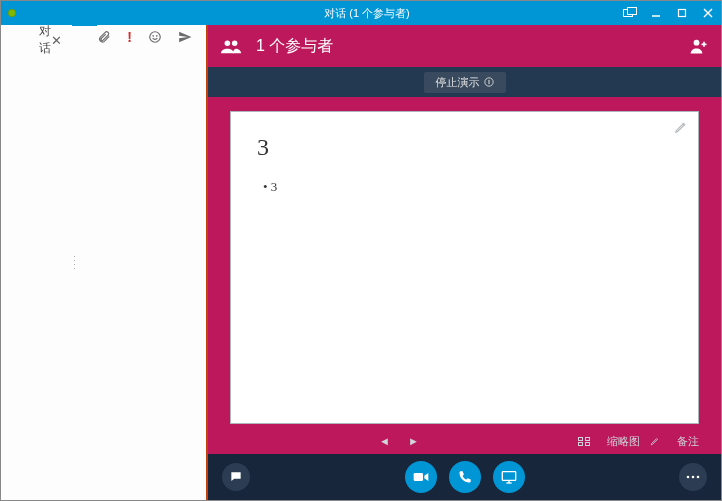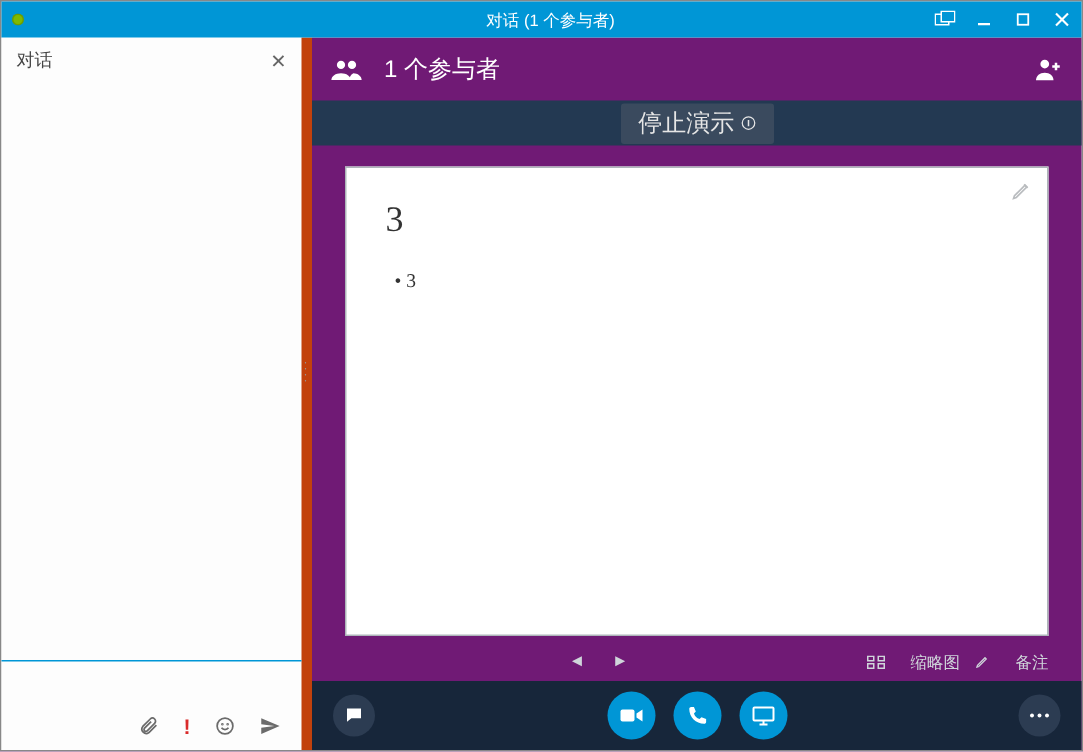--- a/index.html
+++ b/index.html
@@ -9,38 +9,38 @@
   .titlebar { height: 24px; background: #0096d6; color: #fff; display: flex; align-items: center; font-size: 11px; position: relative; }
   .titlebar .status { width: 22px; display: flex; align-items: center; justify-content: center; }
   .titlebar .status-dot { width: 8px; height: 8px; border-radius: 50%; background: #7fba00; border: 1px solid rgba(0,0,0,.15); }
   .titlebar .title-center { position: absolute; left: 12px; right: 0; text-align: center; pointer-events: none; }
   .titlebar .win-controls { margin-left: auto; display: flex; align-items: center; height: 100%; }
   .titlebar .win-btn { width: 26px; height: 100%; display: flex; align-items: center; justify-content: center; cursor: pointer; }
   .titlebar svg { display: block; }
   
   .body { flex: 1; display: flex; min-height: 0; }
   
-  .conv-panel { width: 207px; background: #fdfdfd; display: flex; flex-direction: column; border-right: 7px solid #c2410c; }
+  .conv-panel { width: 207px; background: #fdfdfd; display: flex; flex-direction: row; border-right: 2px solid #c2410c; padding-left: 28px; }
   .conv-header { height: 30px; display: flex; align-items: center; padding: 0 10px; font-size: 12px; color: #444; }
   .conv-header .close-conv { margin-left: auto; color: #666; font-size: 13px; cursor: pointer; line-height: 1; }
   .conv-middle { flex: 1; position: relative; }
   .conv-middle .dots { position: absolute; right: -4px; top: 50%; transform: translateY(-50%); color: #999; font-size: 8px; line-height: 4px; letter-spacing: 0; }
   .conv-input-wrap { border-top: 1px solid #0096d6; height: 32px; display: flex; align-items: center; padding: 0 8px; }
   .conv-input { border: none; outline: none; width: 100%; font-size: 13px; color: #333; background: transparent; }
   .conv-toolbar { height: 28px; display: flex; align-items: center; justify-content: flex-end; gap: 16px; padding: 0 14px 4px 0; }
   .conv-toolbar .tb-icon { color: #6b6b6b; cursor: pointer; display: flex; }
   .conv-toolbar .tb-icon.red { color: #d92b2b; font-weight: bold; font-size: 14px; }
   
-  .stage { flex: 1; background: #701a75; display: flex; flex-direction: column; min-width: 0; }
+  .stage { flex: 1; background: #be185d; display: flex; flex-direction: column; min-width: 0; }
   .stage-header { height: 42px; display: flex; align-items: center; padding: 0 12px; color: #fff; }
   .stage-header .participants-icon { margin-right: 14px; display: flex; }
   .stage-header .participants-label { font-size: 16px; font-weight: 400; }
   .stage-header .add-person { margin-left: auto; display: flex; cursor: pointer; }
   .stage-stopbar { height: 30px; background: #233952; display: flex; align-items: center; justify-content: center; }
-  .stop-pill { background: #3a4a5e; color: #e6e6e6; font-size: 16px; padding: 3px 12px; border-radius: 2px; display: flex; align-items: center; gap: 4px; }
+  .stop-pill { background: #3a4a5e; color: #e6e6e6; font-size: 11px; padding: 3px 12px; border-radius: 2px; display: flex; align-items: center; gap: 4px; }
   .stage-main { flex: 1; display: flex; align-items: center; justify-content: center; padding: 14px 22px 6px 22px; }
   .slide-frame { background: #fff; width: 100%; height: 100%; border: 1px solid #aeb5ba; position: relative; padding: 22px 26px; }
   .slide-edit { position: absolute; top: 8px; right: 10px; color: #b9bcbf; cursor: pointer; }
   .slide-h { font-family: Georgia, serif; font-size: 24px; color: #333; }
   .slide-bullet { font-family: Georgia, serif; font-size: 13px; color: #333; margin-top: 18px; margin-left: 6px; }
   .slide-bullet::before { content: "• "; }
   .stage-nav { height: 24px; display: flex; align-items: center; color: #cfd5da; font-size: 11px; padding: 0 22px 2px 22px; gap: 10px; }
   .nav-arrow { color: #cfd5da; cursor: pointer; padding: 0 4px; }
   .nav-spacer { flex: 1; }
   .nav-link { display: flex; align-items: center; gap: 17px; cursor: pointer; }

